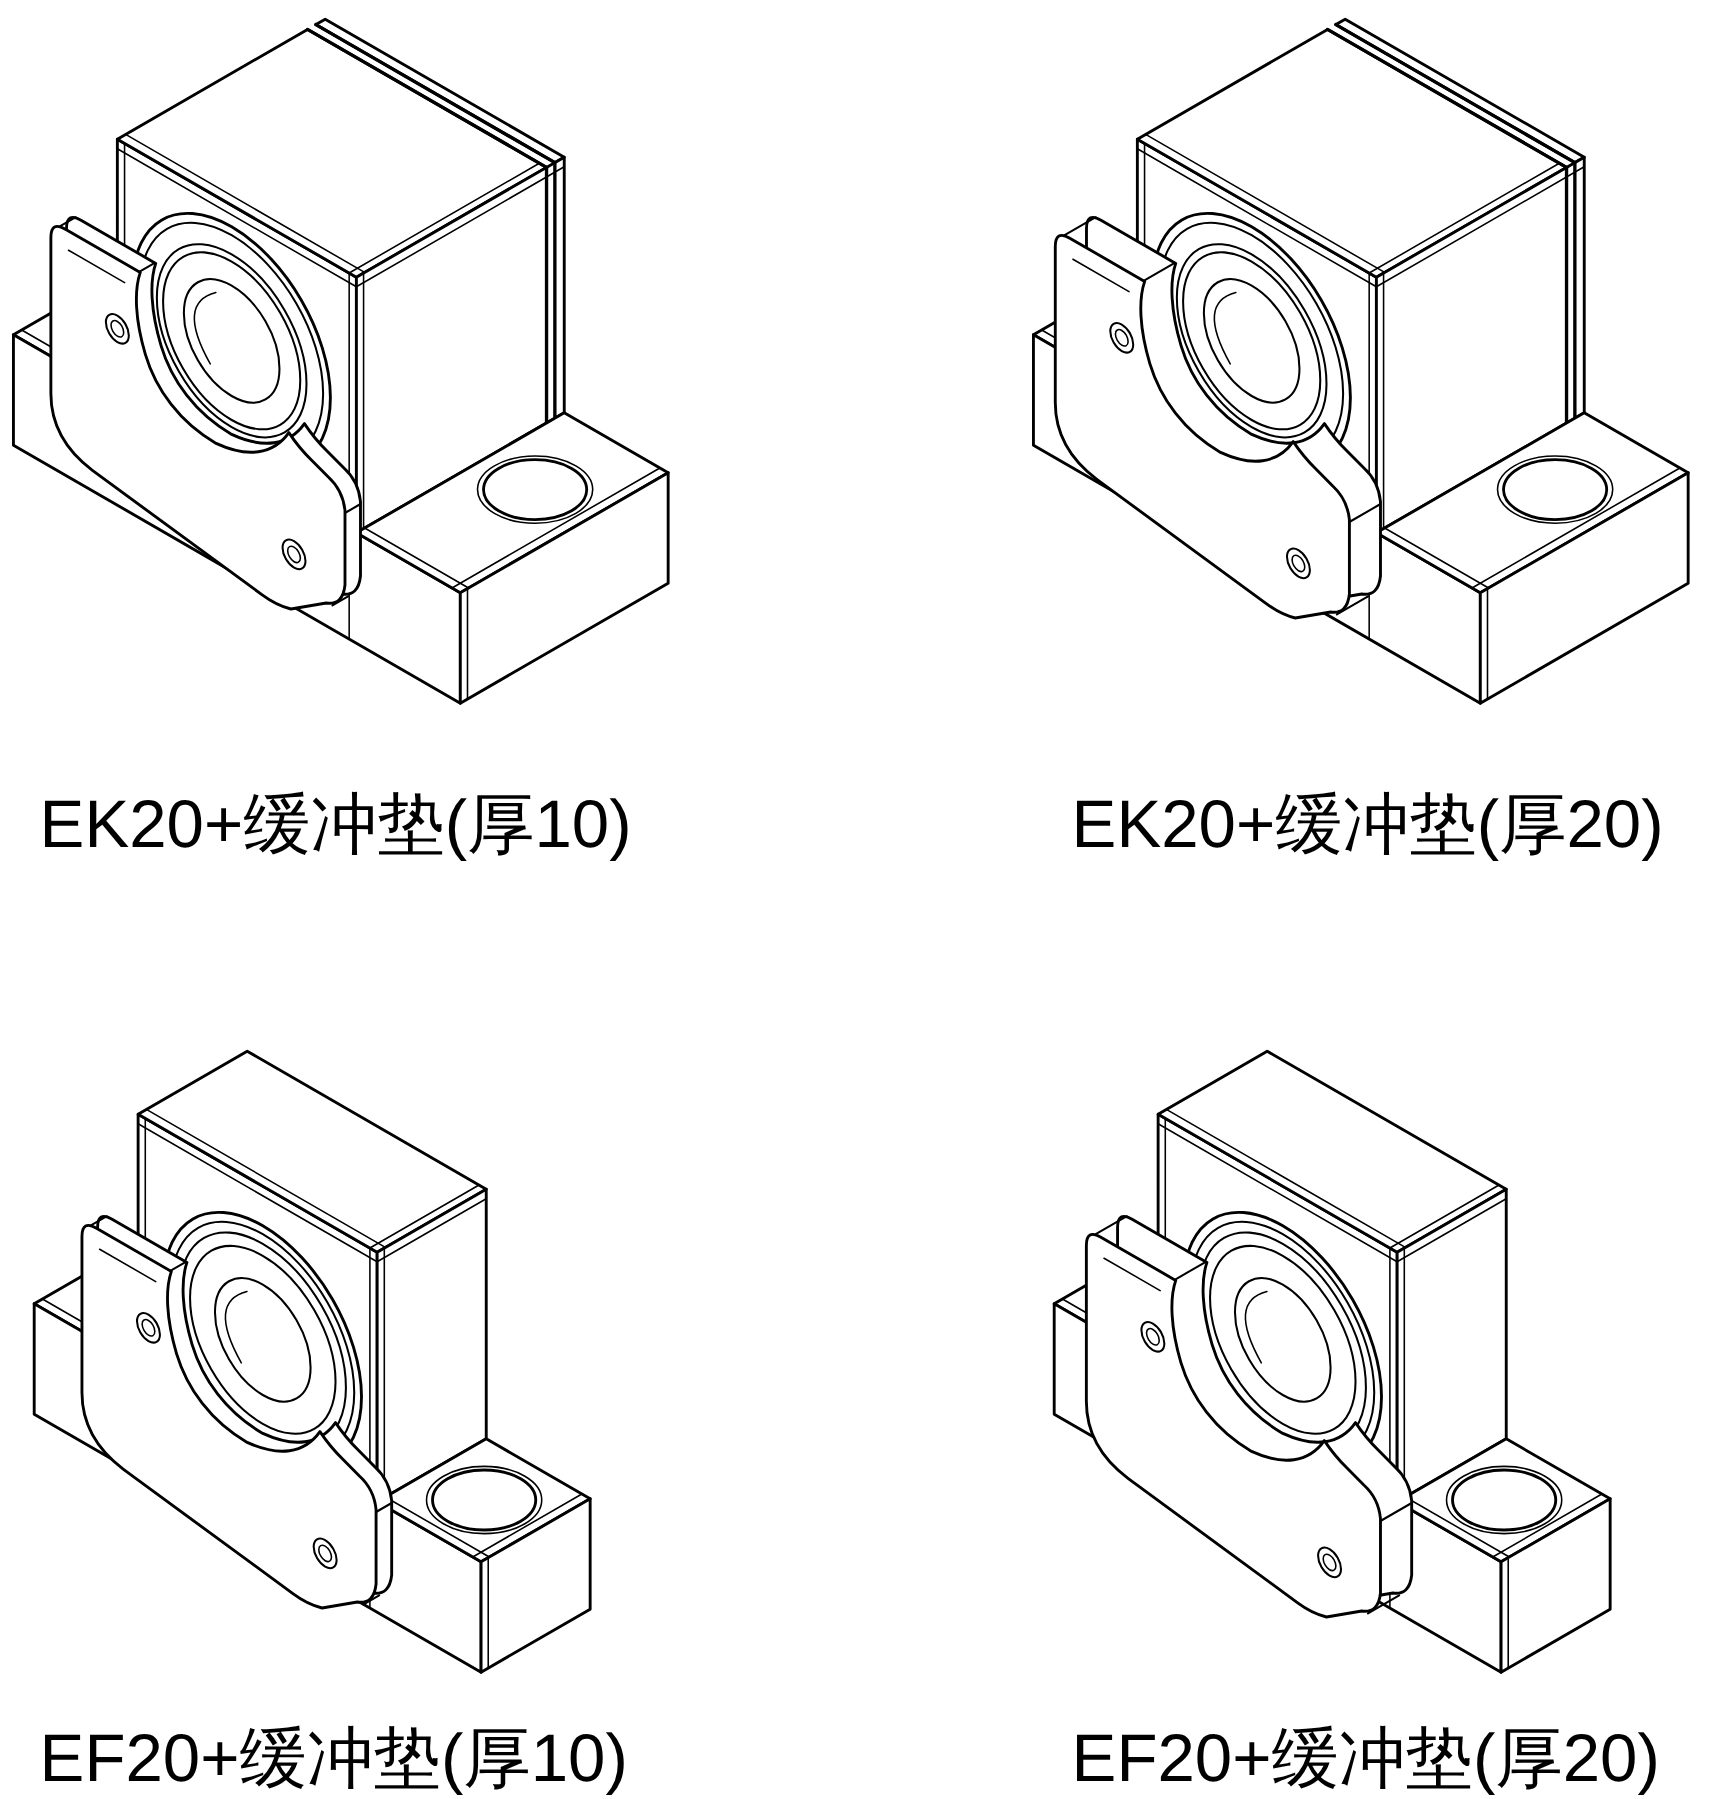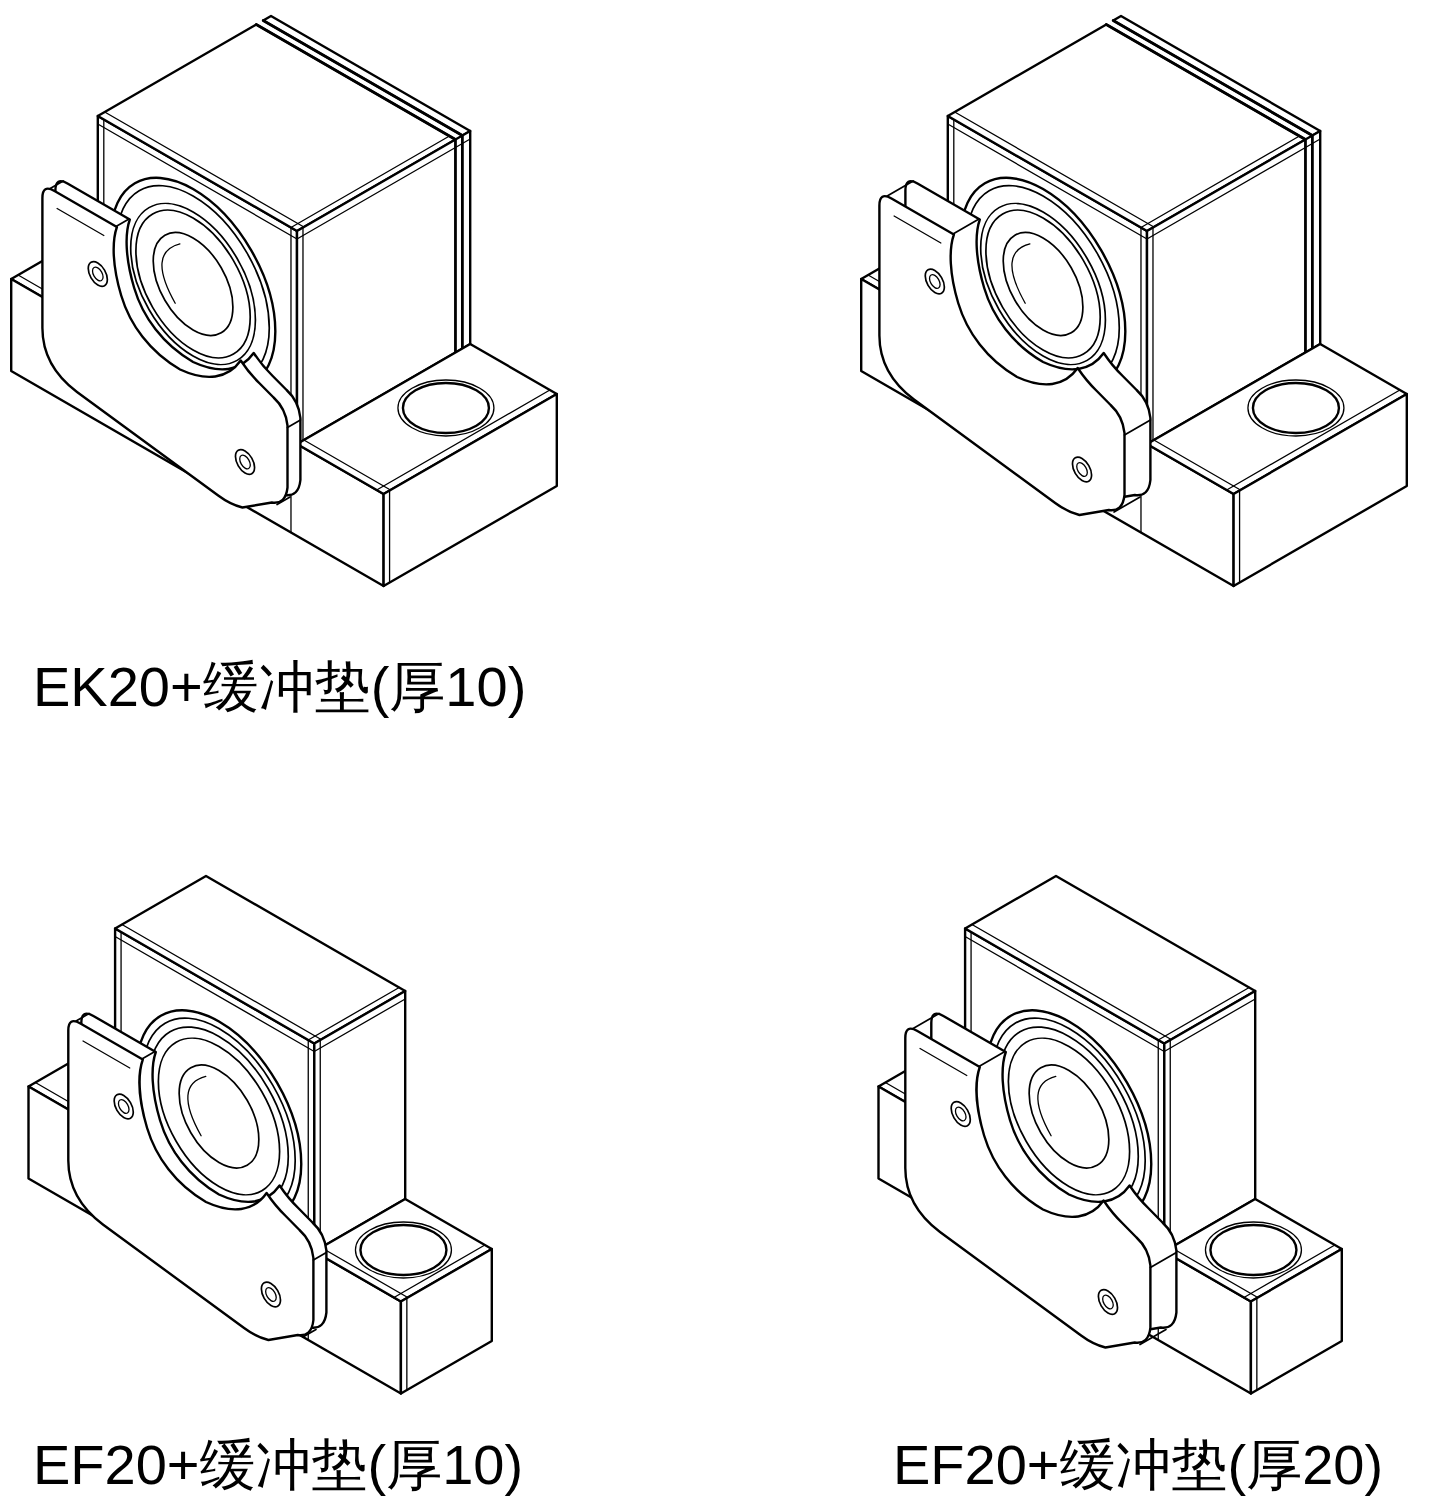--- a/index.html
+++ b/index.html
@@ -263,16 +263,17 @@
         <g>
           <ellipse cx="104.74000000000002" cy="256" rx="13.5" ry="7.8" class="m" transform="rotate(60 104.74000000000002 256)"></ellipse>
           <ellipse cx="104.74000000000002" cy="256" rx="7.5" ry="4.3" class="t" transform="rotate(60 104.74000000000002 256)"></ellipse>
           <ellipse cx="251.96000000000004" cy="444" rx="13.5" ry="7.8" class="m" transform="rotate(60 251.96000000000004 444)"></ellipse>
           <ellipse cx="251.96000000000004" cy="444" rx="7.5" ry="4.3" class="t" transform="rotate(60 251.96000000000004 444)"></ellipse>
         </g>
       </svg>
   </div>
 
   <div class="caption" style="left:33px;top:650px">EK20+缓冲垫(厚10)</div>
+  <div class="caption" style="left:893px;top:650px">EK20+缓冲垫(厚20)</div>
   <div class="caption" style="left:33px;top:1428px">EF20+缓冲垫(厚10)</div>
   <div class="caption" style="left:893px;top:1428px">EF20+缓冲垫(厚20)</div>
 
 </div>
 
 </body></html>

